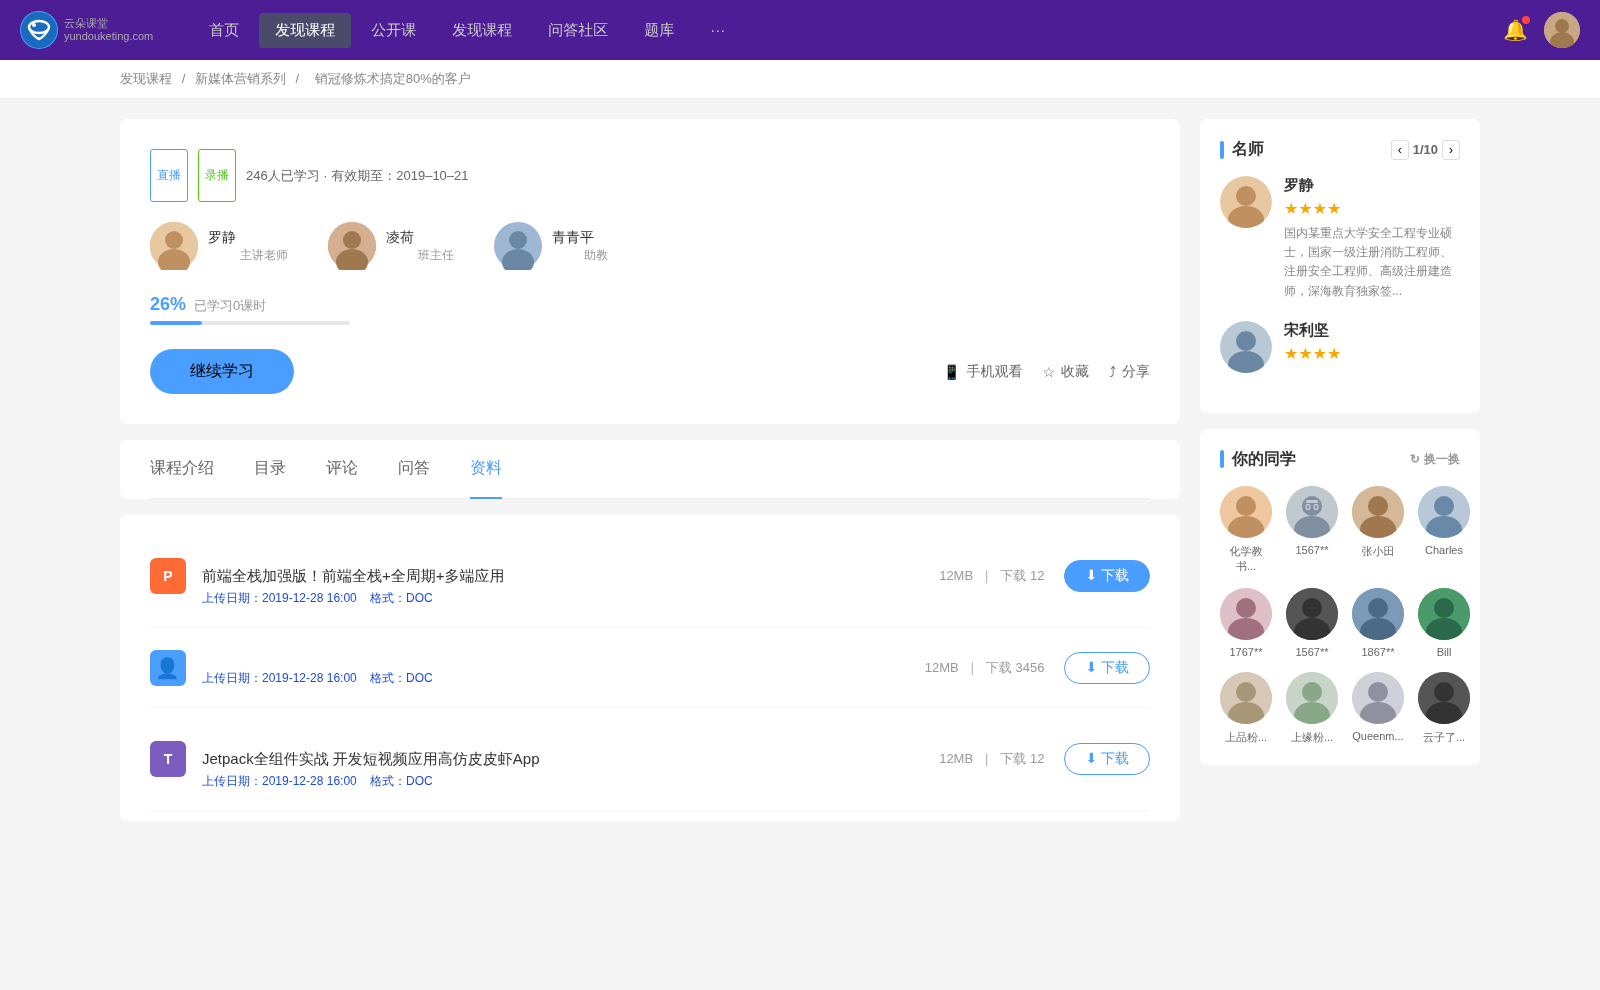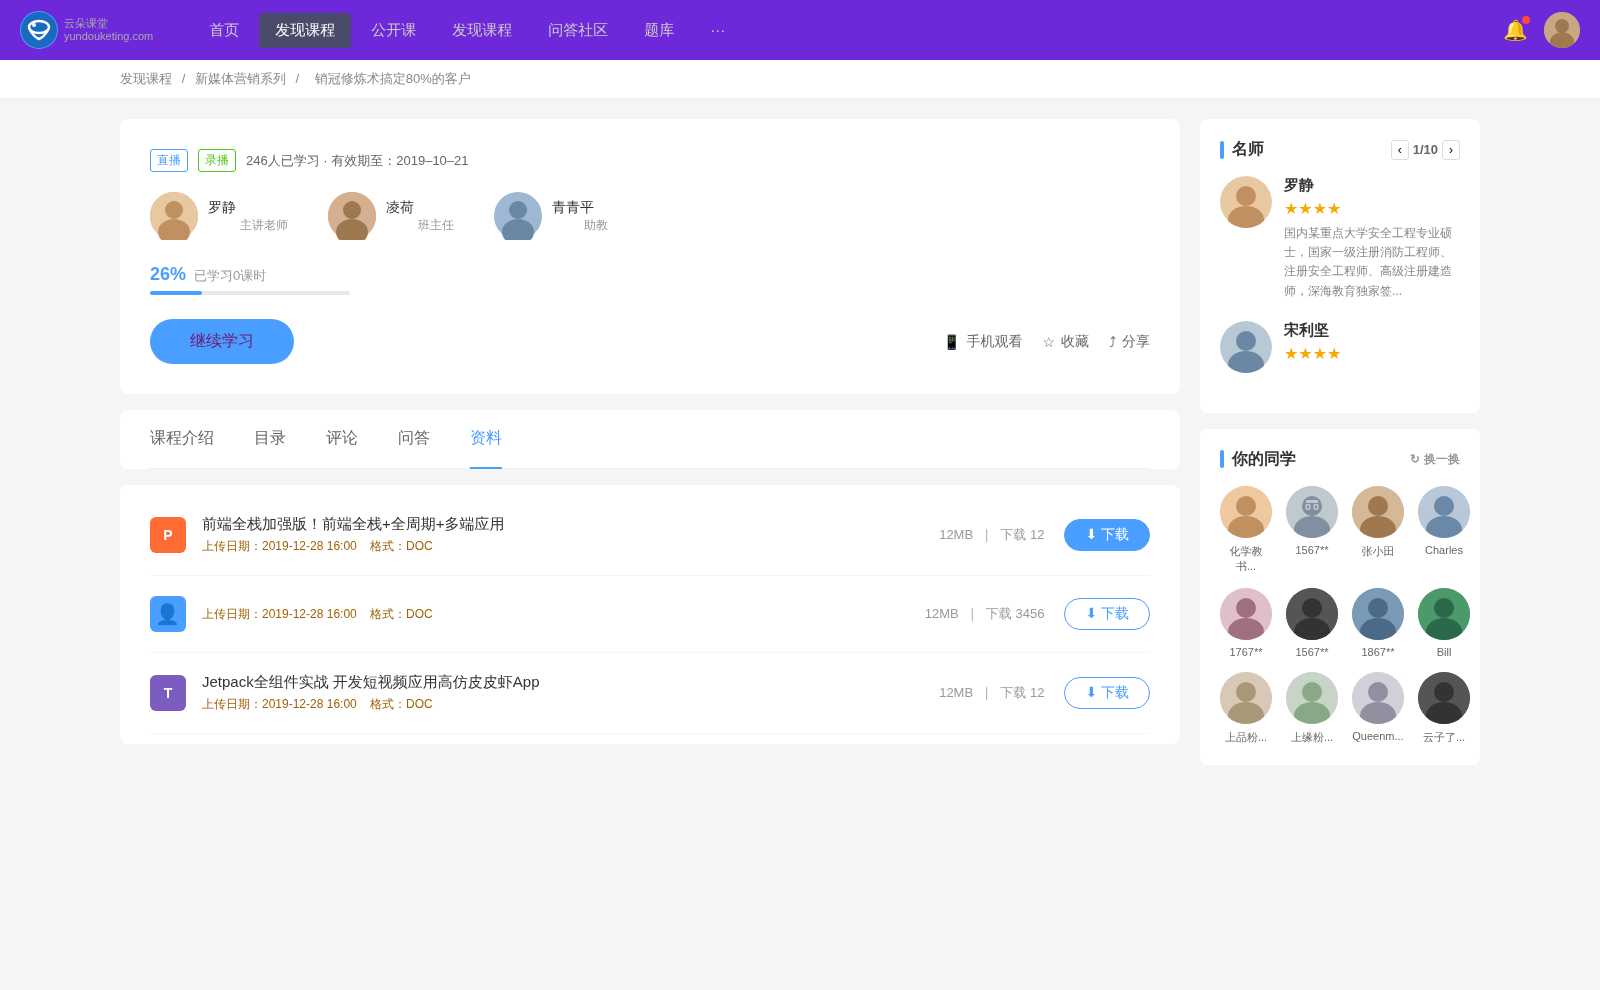--- a/index.html
+++ b/index.html
@@ -1,19 +1,19 @@
 <!DOCTYPE html>
 <html><head>
   <meta charset="utf-8">
   <style>
     * { box-sizing: border-box; margin: 0; padding: 0; }
     body { font-family: -apple-system, BlinkMacSystemFont, "PingFang SC", "Microsoft YaHei", sans-serif; background: #f5f5f5; font-size: 14px; color: #333; }
 
     
-    .nav { background: #6d28d9; display: flex; align-items: center; height: 60px; padding: 0 20px; }
+    .nav { background: #4c1d95; display: flex; align-items: center; height: 60px; padding: 0 20px; }
     .nav-logo { display: flex; align-items: center; margin-right: 40px; }
     .nav-logo .logo-icon { width: 38px; height: 38px; background: #4a9eff; border-radius: 50%; display: flex; align-items: center; justify-content: center; color: white; font-weight: bold; font-size: 12px; margin-right: 6px; }
     .nav-logo .logo-text { color: white; font-size: 13px; line-height: 1.2; }
     .nav-items { display: flex; gap: 4px; flex: 1; }
     .nav-item { color: #ccc; padding: 8px 16px; cursor: pointer; border-radius: 4px; font-size: 15px; }
     .nav-item:hover, .nav-item.active { background: #3a3a5a; color: white; }
     .nav-item.active { background: #4a4a6a; }
     .nav-right { display: flex; align-items: center; gap: 16px; margin-left: auto; }
     .nav-bell { color: #ccc; font-size: 20px; position: relative; cursor: pointer; }
     .nav-bell .dot { position: absolute; top: -2px; right: -2px; width: 8px; height: 8px; background: #ff4444; border-radius: 50%; }
@@ -28,53 +28,53 @@
     
     .main { display: flex; gap: 20px; padding: 20px 120px; }
 
     
     .content { flex: 1; }
 
     
     .course-card { background: white; border-radius: 8px; padding: 30px; margin-bottom: 16px; }
     .course-title { font-size: 22px; font-weight: 600; color: #222; margin-bottom: 14px; }
     .course-meta { display: flex; align-items: center; gap: 10px; margin-bottom: 20px; font-size: 13px; color: #666; }
-    .badge { border: 1px solid #4a9eff; color: #4a9eff; padding: 2px 6px; border-radius: 3px; font-size: 12px; }
+    .badge { border: 1px solid #4a9eff; color: #4a9eff; padding: 17px 6px; border-radius: 3px; font-size: 12px; }
     .badge.green { border-color: #52c41a; color: #52c41a; }
     .teachers { display: flex; gap: 40px; margin-bottom: 24px; }
     .teacher { display: flex; align-items: center; gap: 10px; }
     .teacher-avatar-placeholder { width: 48px; height: 48px; border-radius: 50%; display: flex; align-items: center; justify-content: center; font-size: 18px; font-weight: bold; color: white; flex-shrink: 0; }
     .teacher-info .name { font-size: 14px; color: #333; font-weight: 500; }
     .teacher-info .role { font-size: 12px; color: #999; margin-left: 32px; }
     .progress-section { margin-bottom: 24px; }
     .progress-text { color: #4a9eff; font-size: 18px; font-weight: 600; margin-bottom: 6px; }
     .progress-sub { color: #999; font-size: 13px; display: inline; margin-left: 8px; font-weight: normal; }
     .progress-bar-bg { height: 4px; background: #e8e8e8; border-radius: 2px; width: 200px; margin-top: 6px; }
     .progress-bar-fill { height: 4px; background: #4a9eff; border-radius: 2px; }
     .course-actions { display: flex; align-items: center; justify-content: space-between; }
-    .btn-continue { background: #4a9eff; color: #701a75; border: none; border-radius: 24px; padding: 12px 40px; font-size: 16px; cursor: pointer; font-weight: 500; }
+    .btn-continue { background: #4a9eff; color: #000000; border: none; border-radius: 24px; padding: 12px 40px; font-size: 16px; cursor: pointer; font-weight: 500; }
     .action-buttons { display: flex; gap: 20px; }
     .action-btn { display: flex; align-items: center; gap: 6px; color: #666; cursor: pointer; font-size: 14px; border: none; background: none; }
 
     
     .tabs-section { background: white; border-radius: 8px; padding: 0 30px; margin-bottom: 16px; }
     .tabs { display: flex; gap: 40px; border-bottom: 1px solid #eee; }
     .tab { padding: 18px 0; font-size: 16px; color: #666; cursor: pointer; border-bottom: 2px solid transparent; margin-bottom: -1px; }
     .tab.active { color: #4a9eff; border-bottom-color: #4a9eff; font-weight: 500; }
 
     
     .resources { background: white; border-radius: 8px; padding: 10px 30px; }
     .resource-item { display: flex; align-items: center; padding: 20px 0; border-bottom: 1px solid #f5f5f5; }
     .resource-icon { width: 36px; height: 36px; border-radius: 6px; display: flex; align-items: center; justify-content: center; font-weight: bold; color: white; font-size: 14px; margin-right: 16px; flex-shrink: 0; }
     .resource-icon.p { background: #ff6b35; }
     .resource-icon.person { background: #4a9eff; }
     .resource-icon.t { background: #7c5cbf; }
-    .resource-info { flex: 1; }
+    .resource-info { flex: 1; margin-top: 22px; }
     .resource-title { font-size: 15px; color: #333; margin-bottom: 4px; }
-    .resource-meta { font-size: 12px; color: #a16207; }
+    .resource-meta { font-size: 12px; color: #1d4ed8; }
     .resource-stats { color: #999; font-size: 13px; margin-right: 20px; white-space: nowrap; }
     .btn-download { border: 1px solid #4a9eff; color: #4a9eff; background: white; border-radius: 20px; padding: 6px 20px; cursor: pointer; font-size: 14px; display: flex; align-items: center; gap: 6px; text-align: right; }
     .btn-download.filled { background: #4a9eff; color: white; }
 
     
     .sidebar { width: 280px; flex-shrink: 0; }
     .sidebar-card { background: white; border-radius: 8px; padding: 20px; margin-bottom: 16px; }
     .sidebar-title { display: flex; align-items: center; gap: 8px; font-size: 16px; font-weight: 600; color: #333; margin-bottom: 16px; }
     .sidebar-title .blue-bar { width: 4px; height: 18px; background: #4a9eff; border-radius: 2px; }
     .pagination-mini { display: flex; align-items: center; gap: 4px; margin-left: auto; font-size: 13px; color: #666; }

